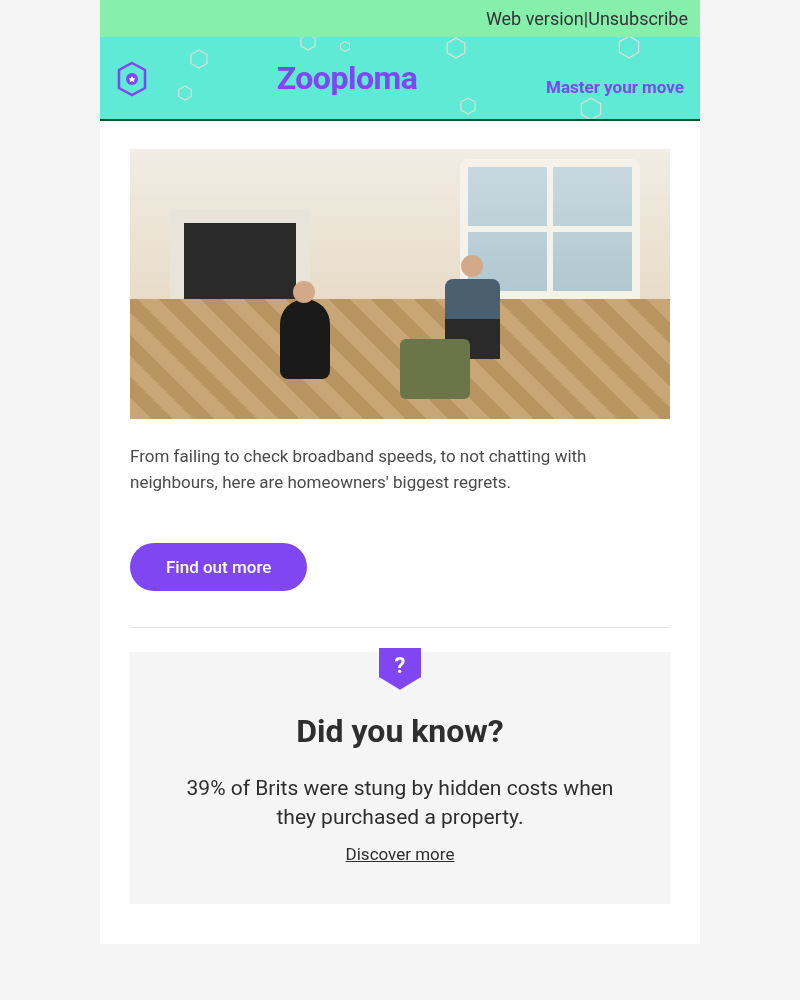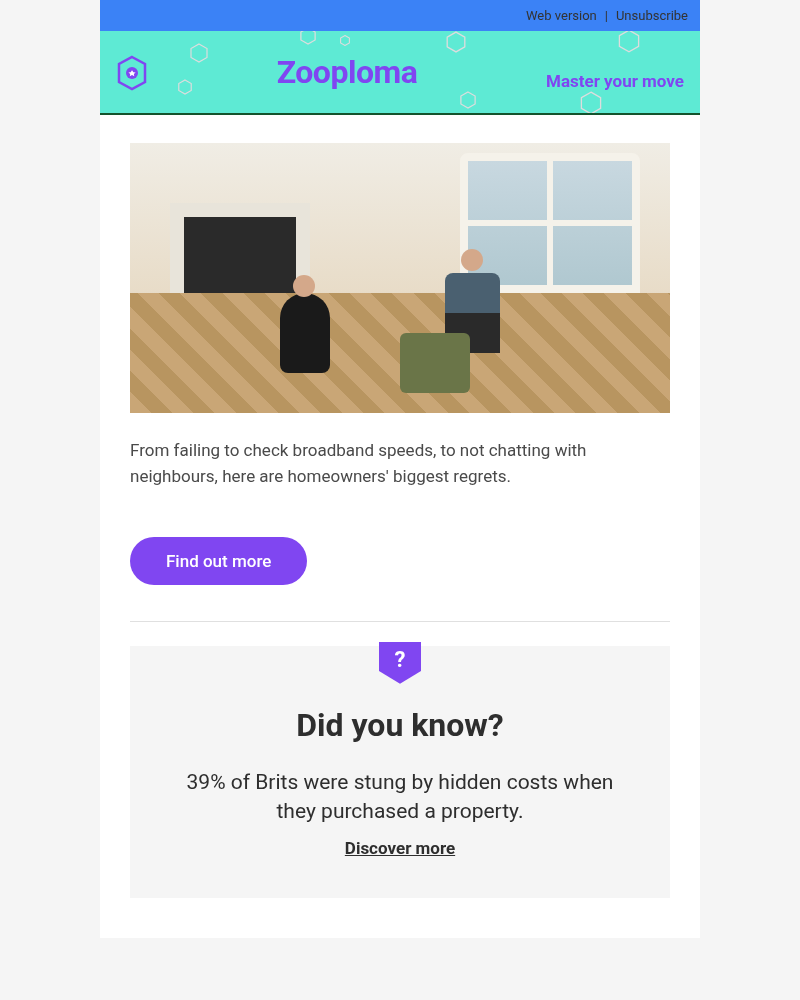--- a/index.html
+++ b/index.html
@@ -18,24 +18,24 @@
     .email-container {
       width: 600px;
       background: #ffffff;
     }
     
     .top-bar {
       display: flex;
       justify-content: flex-end;
       align-items: center;
       padding: 8px 12px;
-      font-size: 13px;
+      font-size: 18px;
       color: #333;
-      gap: 8px;
-      background: #3b82f6;
+      gap: 0;
+      background: #86efac;
     }
     
     .top-bar a {
       color: #333;
     }
     
     .header {
       background: #5eead4;
       padding: 22px 16px;
       display: flex;
@@ -294,21 +294,21 @@
     .fact-text {
       font-size: 21px;
       color: #2e2e2e;
       line-height: 1.4;
       margin-bottom: 12px;
     }
     
     .fact-link {
       color: #2e2e2e;
       font-size: 17px;
-      font-weight: 700;
+      font-weight: 400;
       text-decoration: underline;
       cursor: pointer;
     }
     
     .web-version-link {
       cursor: pointer;
     }
     
     .unsubscribe-link {
       cursor: pointer;

